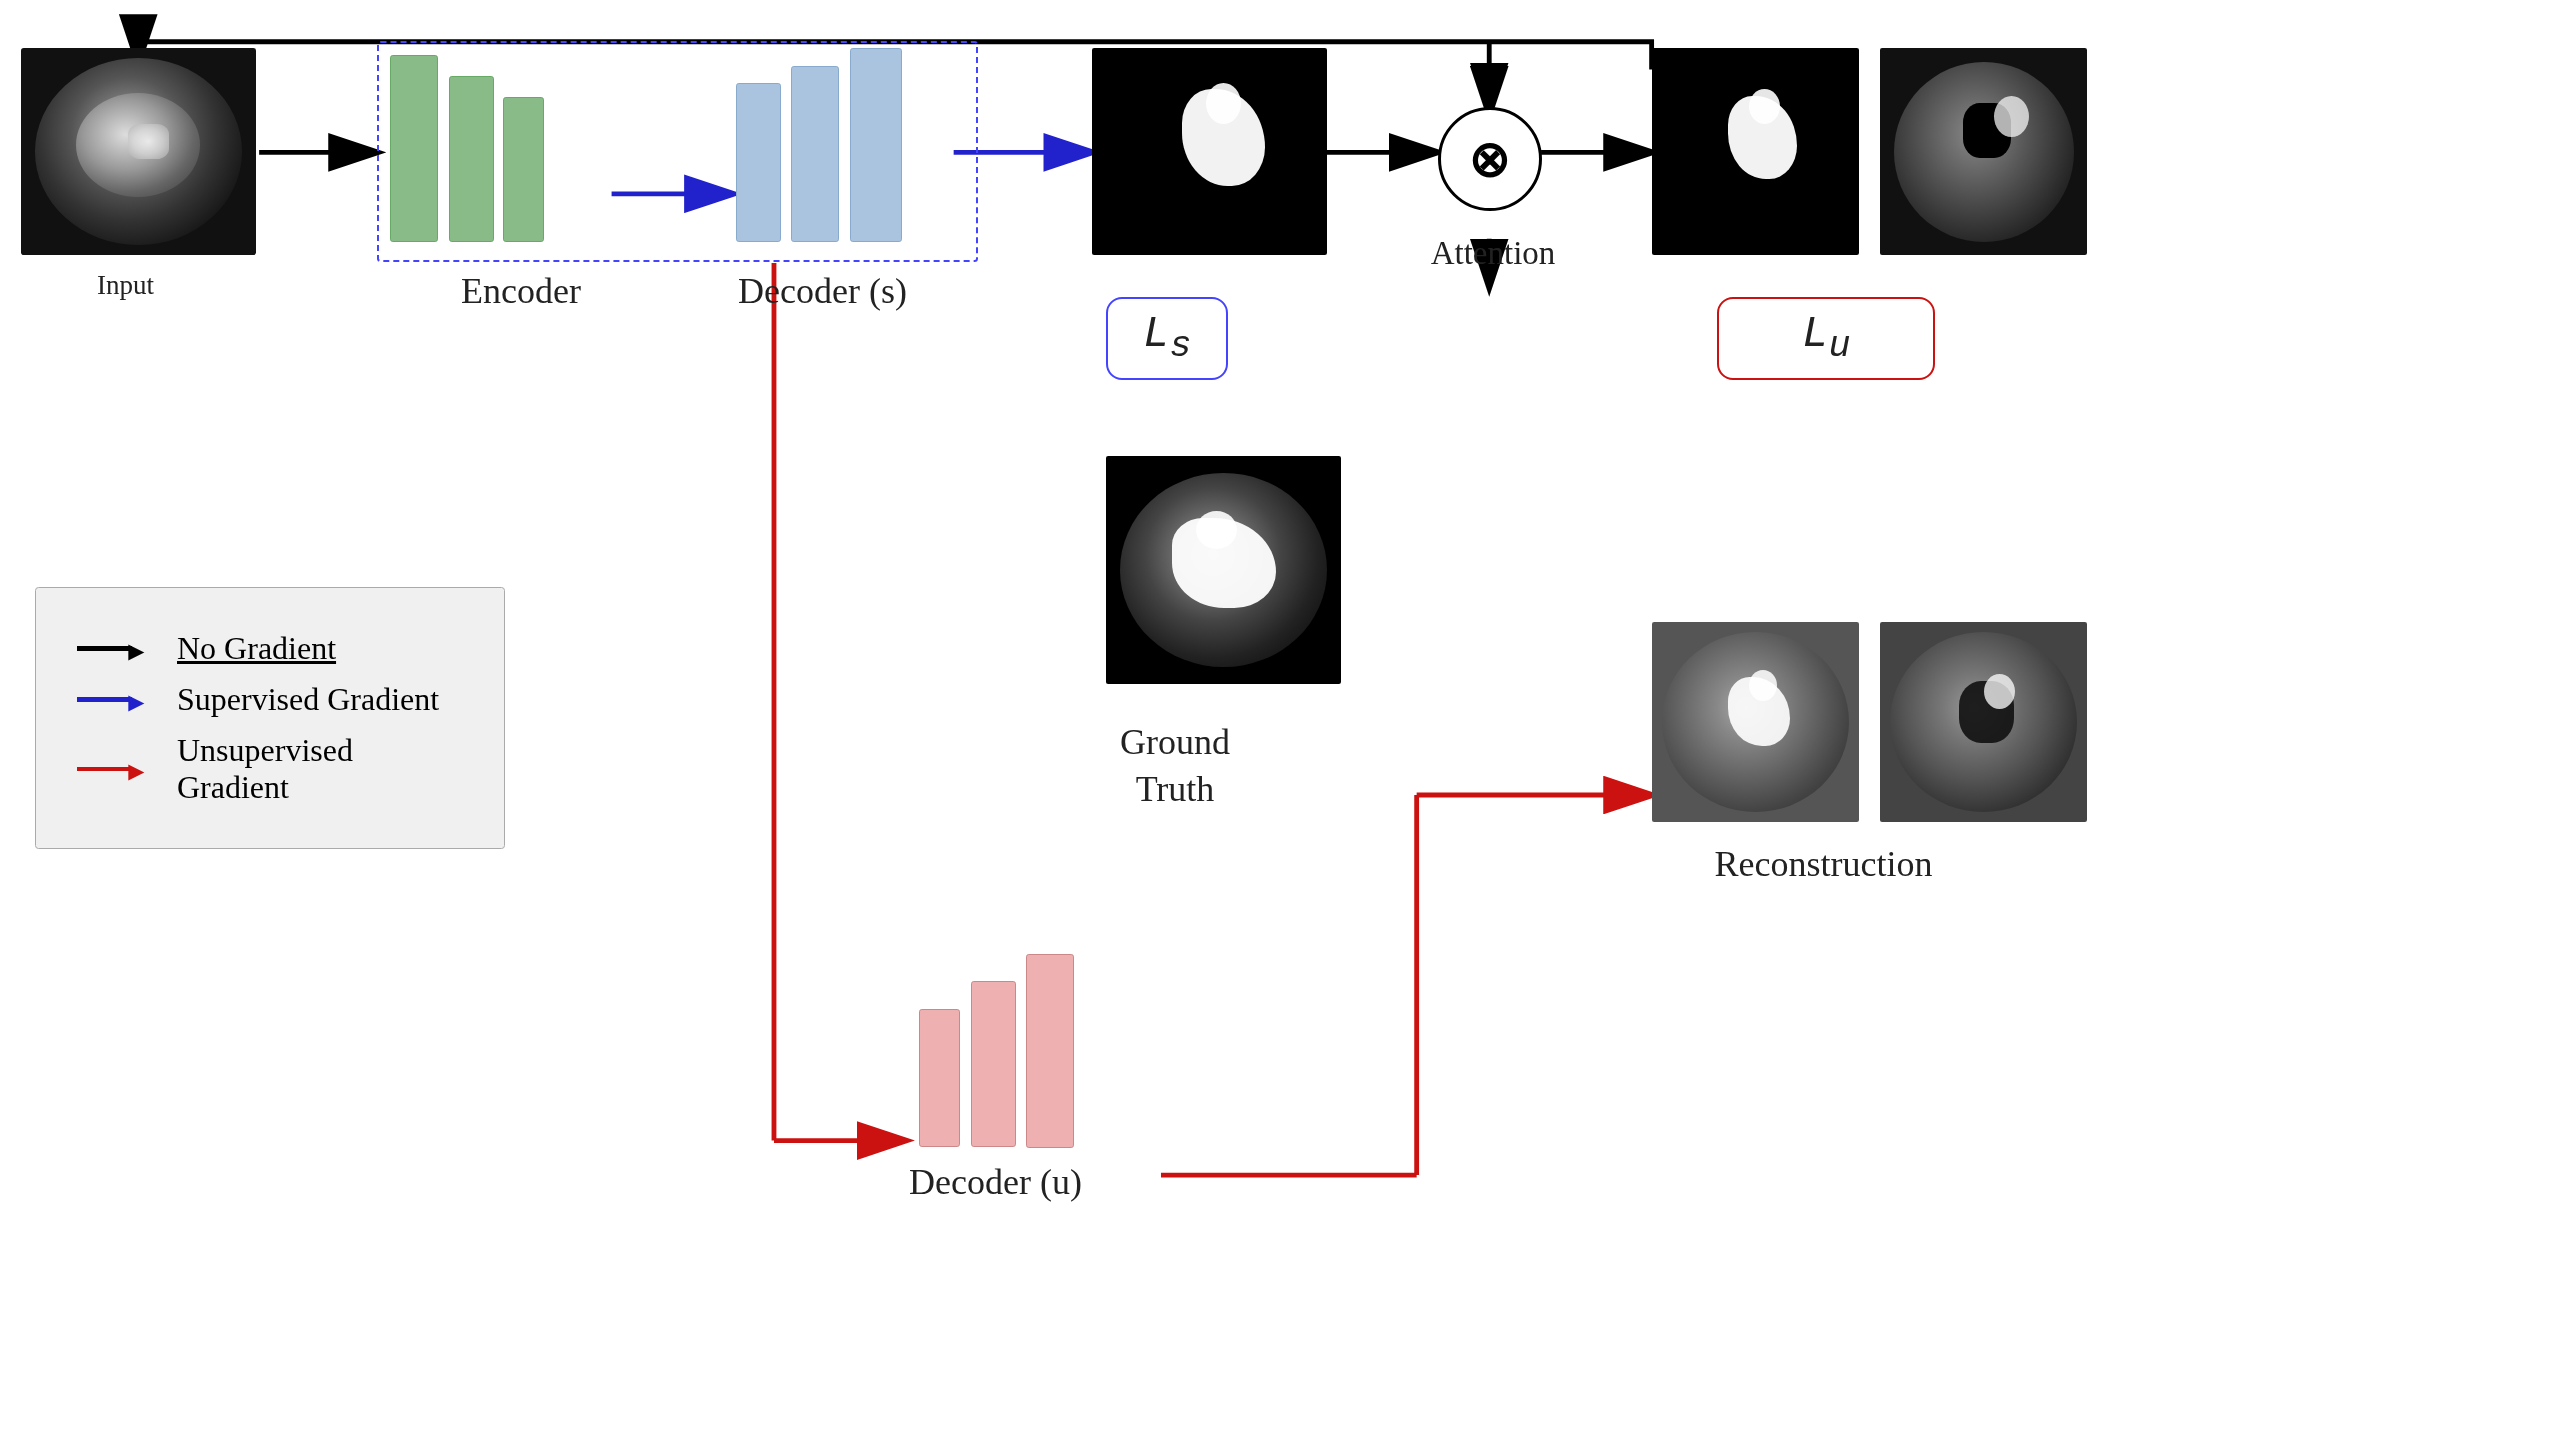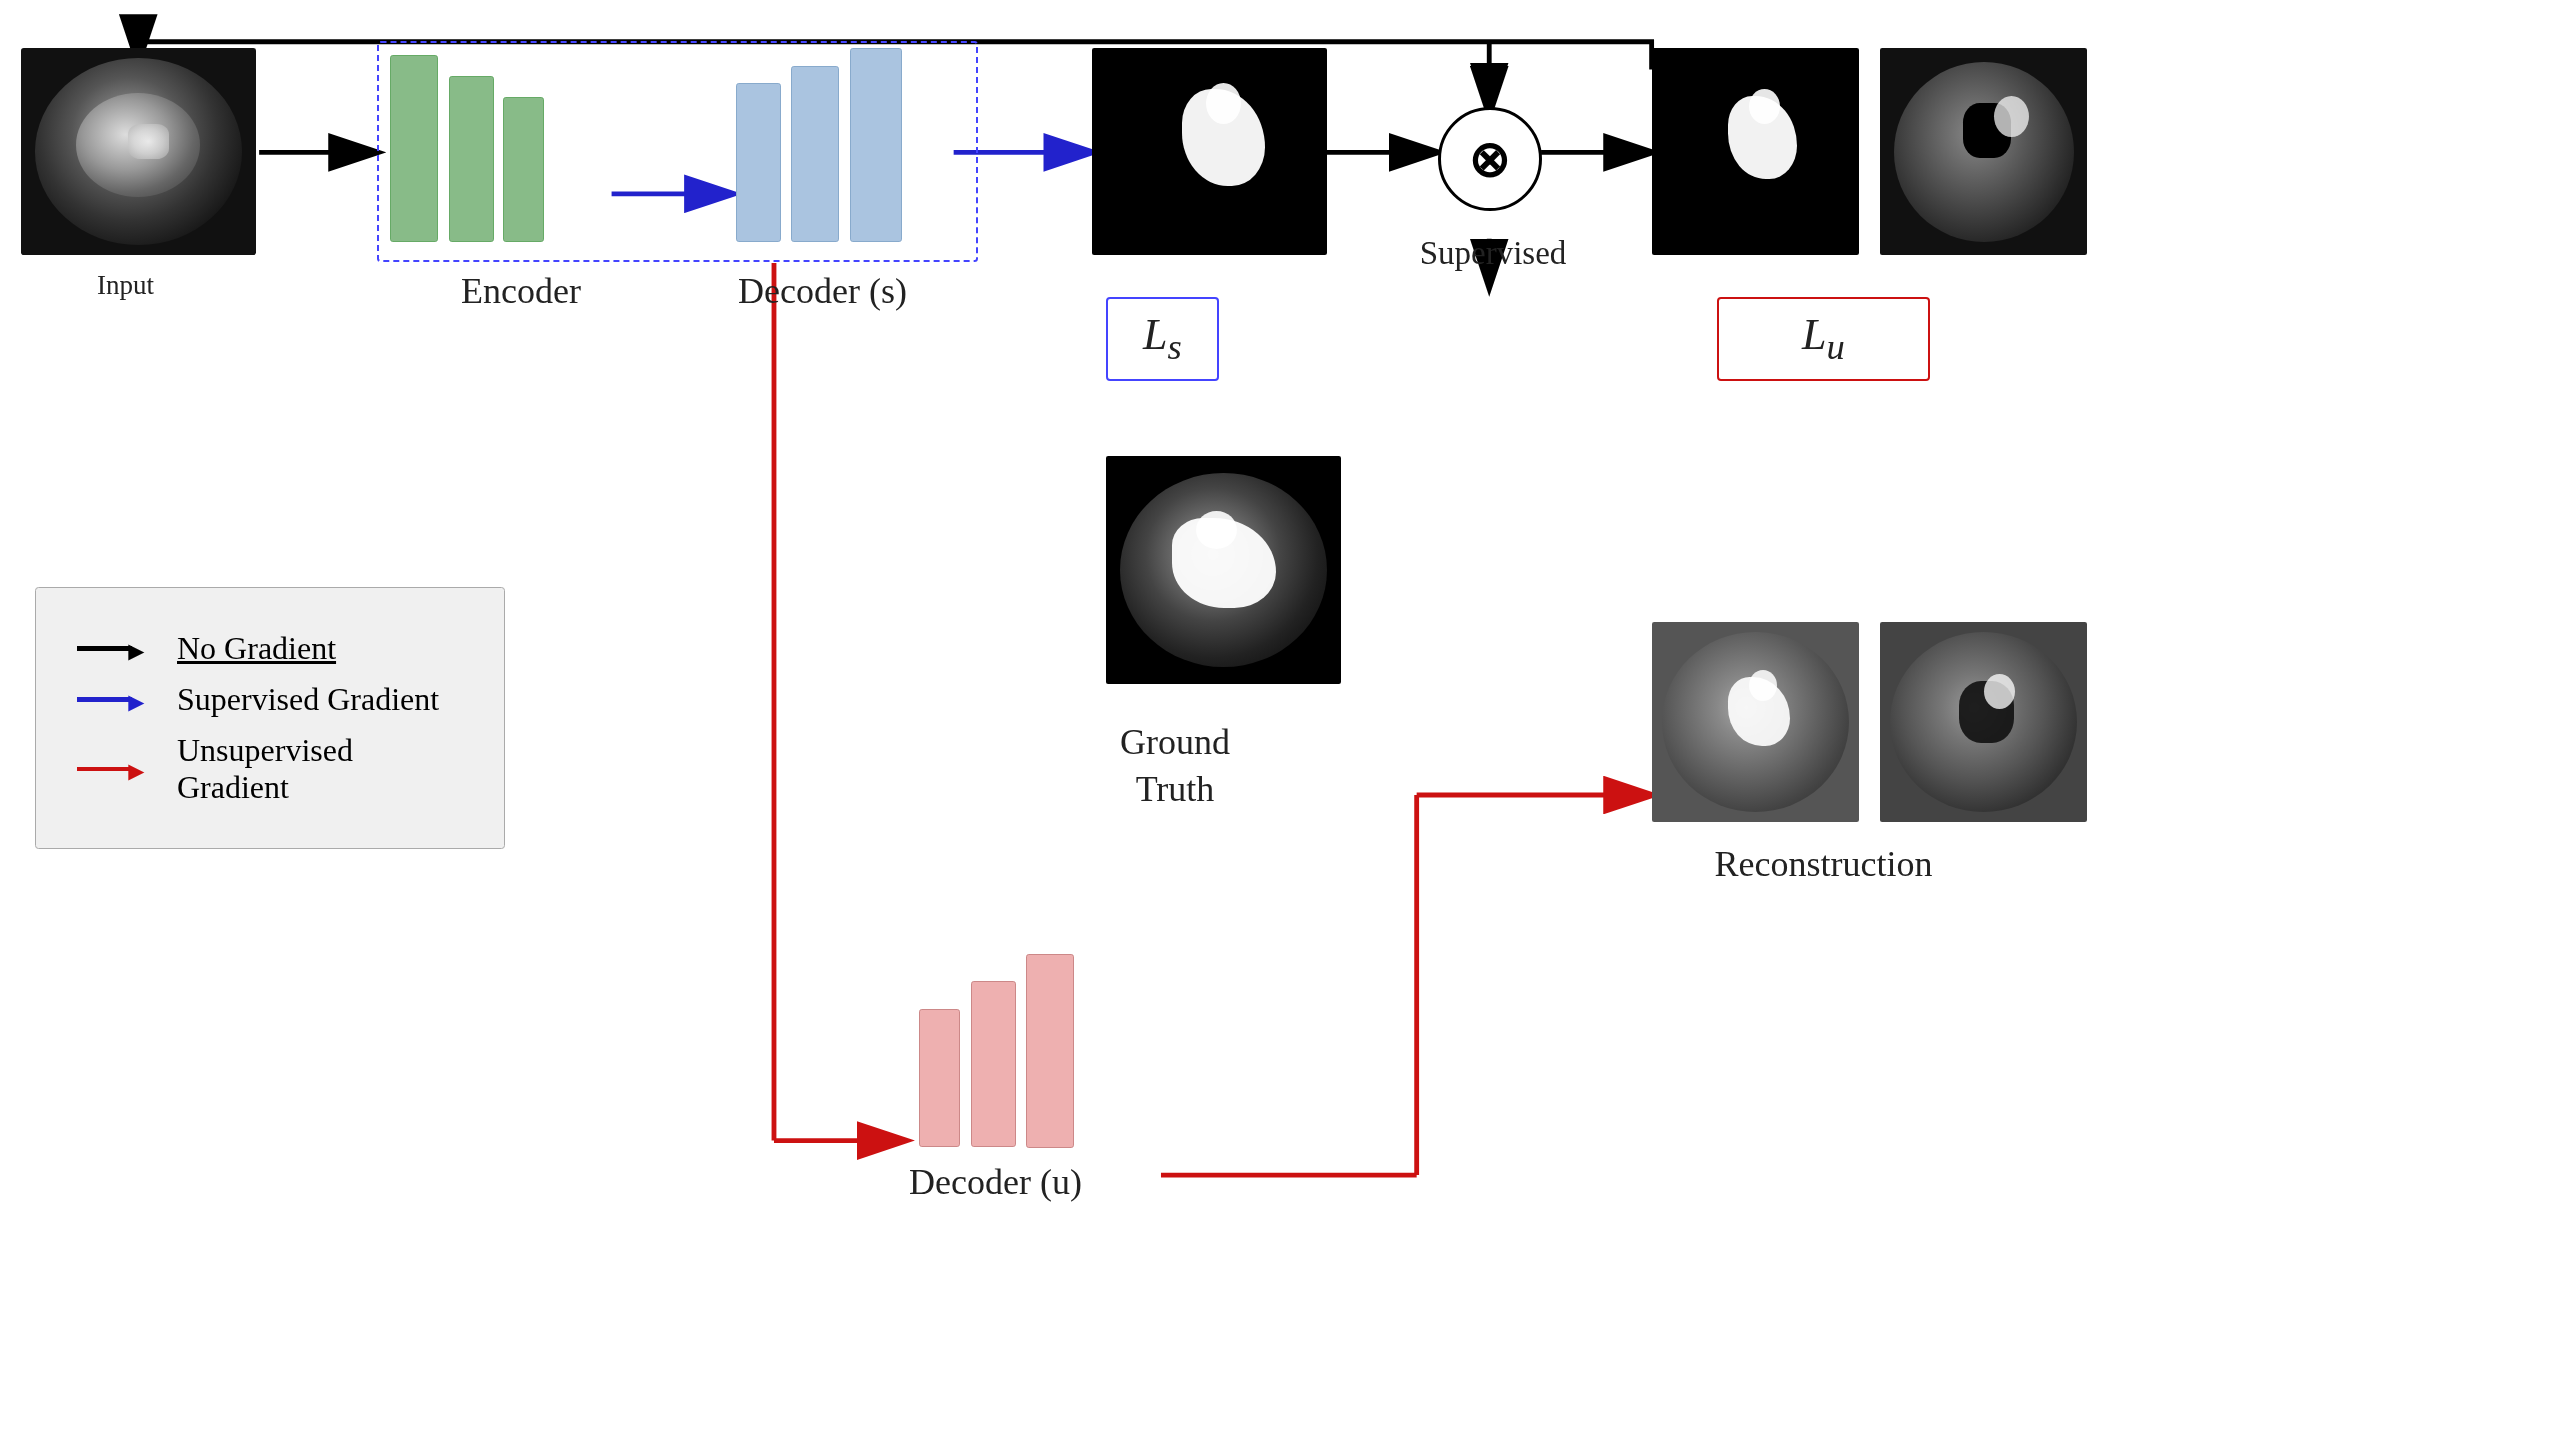--- a/index.html
+++ b/index.html
@@ -38,26 +38,27 @@
       display: flex;
       align-items: center;
       margin: 14px 0;
       font-size: 32px;
     }
 
     
     .loss-box {
       position: absolute;
       border: 2.8px solid;
-      border-radius: 4px;
+      border-radius: 16px;
       padding: 10.4px 41px;
       font-size: 44px;
       font-style: italic;
       text-align: right;
       background: white;
+      font-family: Liberation Mono, monospace;
     }
 
     
     .attention-circle {
       position: absolute;
       border: 3.5px solid #000;
       border-radius: 50%;
       display: flex;
       align-items: center;
       justify-content: center;
@@ -156,21 +157,21 @@
   <div style="position:absolute; left:1092px; top:48px; width:235px; height:207px; background:#000; border-radius:2.1px; overflow:hidden;">
     <div style="position:absolute; width:83px; height:97px; top:41px; left:90px; background:white; border-radius:35% 60% 40% 55%; opacity:0.95;"></div>
     <div style="position:absolute; width:35px; height:41px; top:35px; left:114px; background:white; border-radius:50%; opacity:0.9;"></div>
   </div>
 
   <div class="loss-box" style="left:1106px; top:297px; border-color:#4444ff; color:#222; font-size:44px; padding:10.4px 35px;">
     <span><i>L<sub>s</sub></i></span>
   </div>
 
   <div class="attention-circle" style="left:1438px; top:107px; width:104px; height:104px; font-size:50px;">⊗</div>
-  <div class="label" style="left:1396px; top:235px; font-size:33px; width:194px;">Supervised</div>
+  <div class="label" style="left:1396px; top:235px; font-size:33px; width:194px;">Attention</div>
 
   <div style="position:absolute; left:1652px; top:48px; width:207px; height:207px; background:#000; border-radius:2.1px; overflow:hidden;">
     <div style="position:absolute; width:69px; height:83px; top:48px; left:76px; background:white; border-radius:35% 60% 40% 55%; opacity:0.95;"></div>
     <div style="position:absolute; width:31px; height:35px; top:41px; left:97px; background:white; border-radius:50%; opacity:0.9;"></div>
   </div>
 
   <div style="position:absolute; left:1880px; top:48px; width:207px; height:207px; background:#111; border-radius:2.1px; overflow:hidden;">
     <div style="position:absolute; width:180px; height:180px; top:14px; left:14px; border-radius:50%; background:radial-gradient(ellipse at 45% 40%, #888 0%, #666 25%, #444 50%, #222 75%, #000 100%);"></div>
     <div style="position:absolute; width:48px; height:55px; top:55px; left:83px; border-radius:35%; background:#000;"></div>
     <div style="position:absolute; width:35px; height:41px; top:48px; left:114px; background:white; border-radius:50%; opacity:0.7;"></div>

